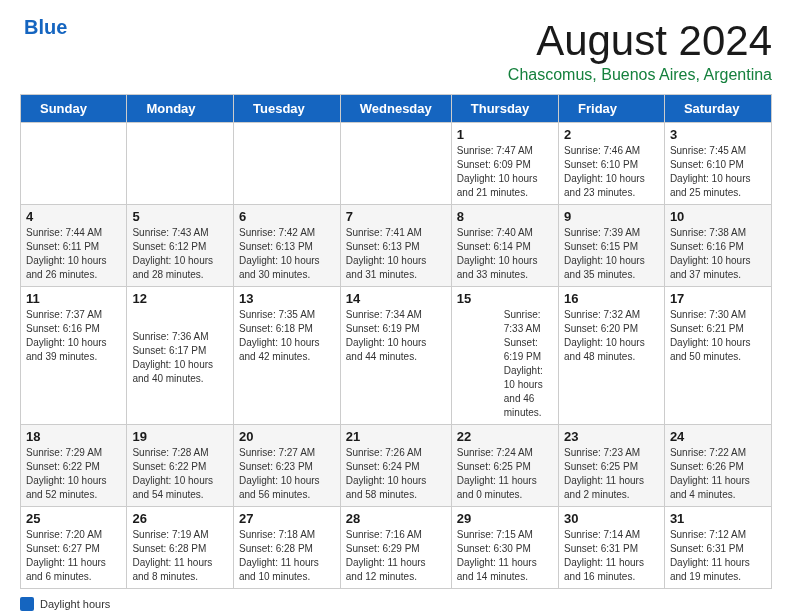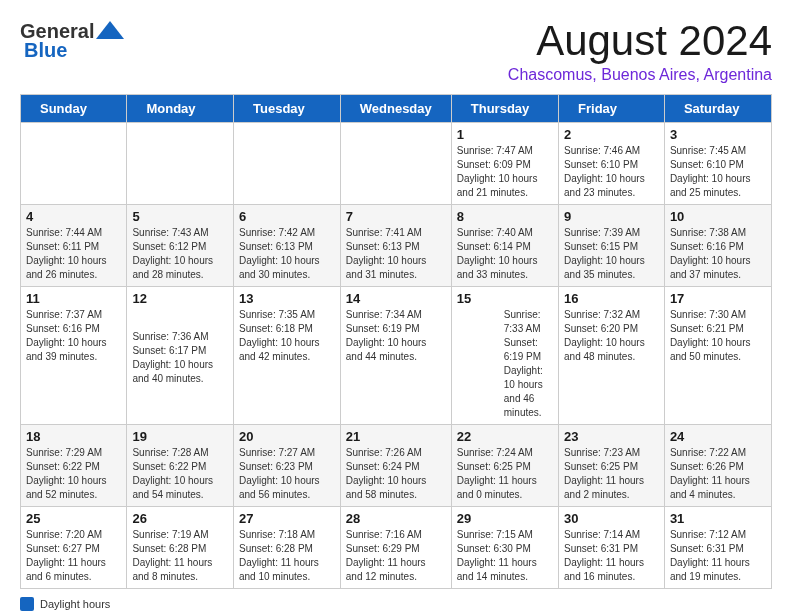--- a/index.html
+++ b/index.html
@@ -25,21 +25,21 @@
       text-align: right;
     }
     .month-year {
       font-size: 42px;
       font-weight: normal;
       color: #1a1a1a;
       line-height: 1;
     }
     .location {
       font-size: 16px;
-      color: #6d28d9;
+      color: #15803d;
       margin-top: 4px;
     }
     .calendar {
       width: 100%;
       border-collapse: collapse;
       margin-top: 10px;
     }
     .calendar th {
       background-color: #1565c0;
       color: #fff;
@@ -91,26 +91,20 @@
       display: inline-block;
       margin-right: 6px;
       border-radius: 2px;
     }
   </style>
 </head>
 <body>
 
 <div class="header-area">
   <div class="logo">
-    <div style="display:flex; align-items:center;">
-      <span style="font-size:20px; font-weight:bold; color:#333;">General</span>
-      <svg width="28" height="18" viewBox="0 0 28 18" style="margin-left:2px; margin-top:-4px;">
-        <polygon points="0,18 14,0 28,18" fill="#1565c0"></polygon>
-      </svg>
-    </div>
     <span style="font-size:20px; font-weight:bold; color:#1565c0; margin-top:-4px; margin-left:4px;">Blue</span>
   </div>
   <div class="title-area">
     <div class="month-year">August 2024</div>
     <div class="location">Chascomus, Buenos Aires, Argentina</div>
   </div>
 </div>
 
 <table class="calendar">
   <thead>

